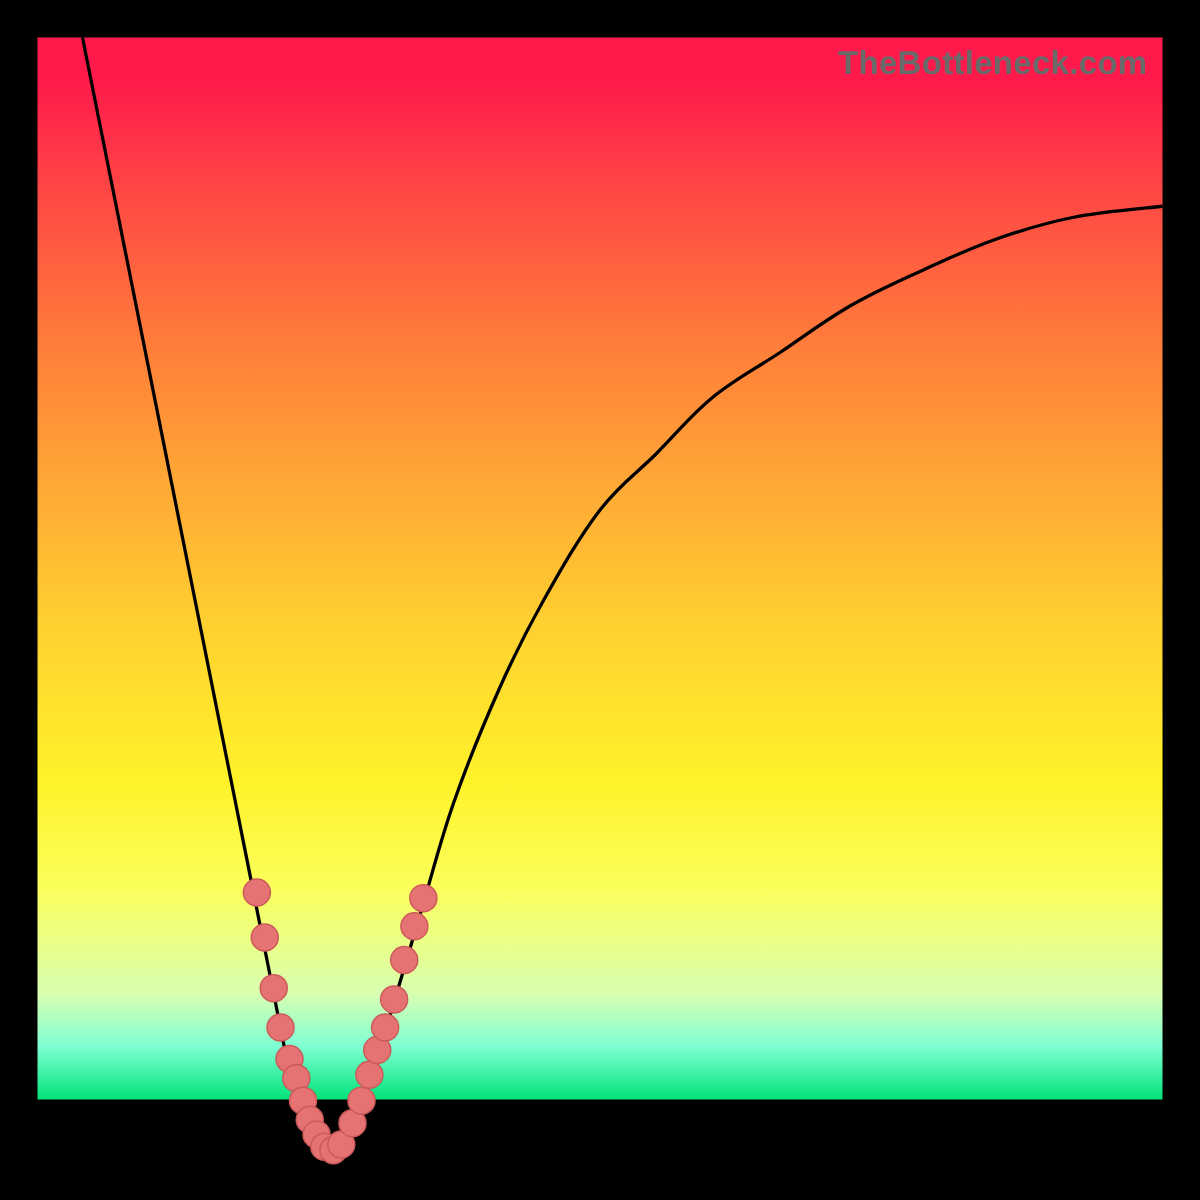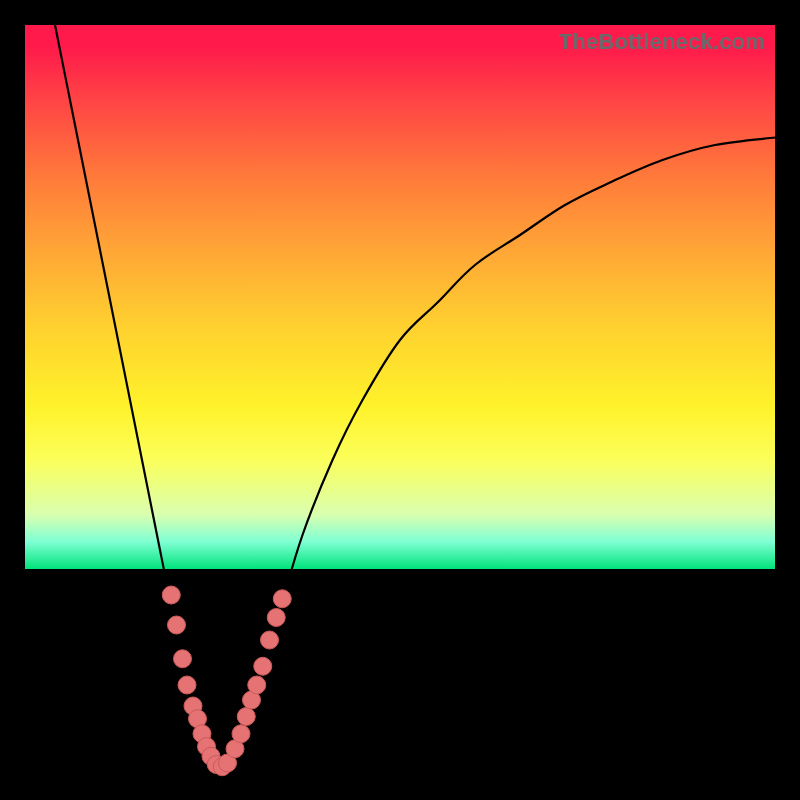--- a/index.html
+++ b/index.html
@@ -9,21 +9,21 @@
     height: 800px;
     background: #000;
     overflow: hidden;
     font-family: Arial, Helvetica, sans-serif;
   }
   .frame {
     position: absolute;
     left: 25px;
     top: 25px;
     width: 750px;
-    height: 544px;
+    height: 708px;
     background: linear-gradient(
       to bottom,
       #ff1a4b 0%,
       #ff1a4b 4%,
       #ff4545 14%,
       #ff7a3a 28%,
       #ffa836 42%,
       #ffd22f 56%,
       #fff22a 70%,
       #fbff5b 80%,

